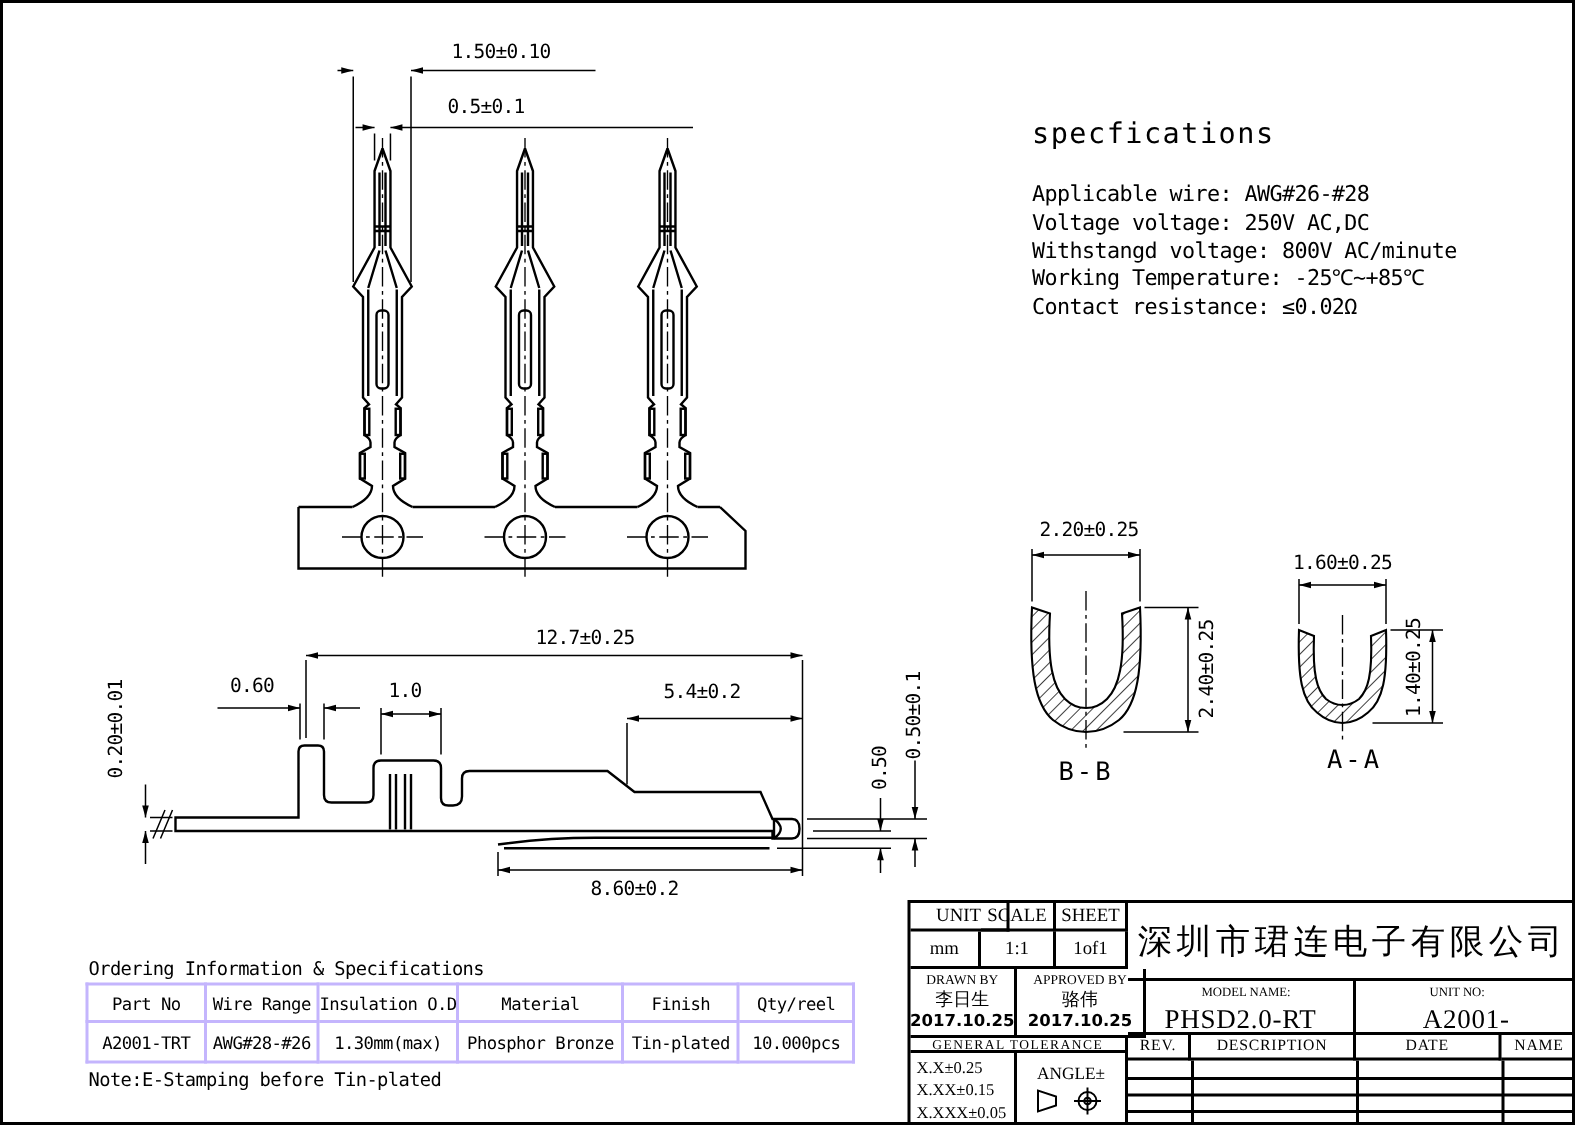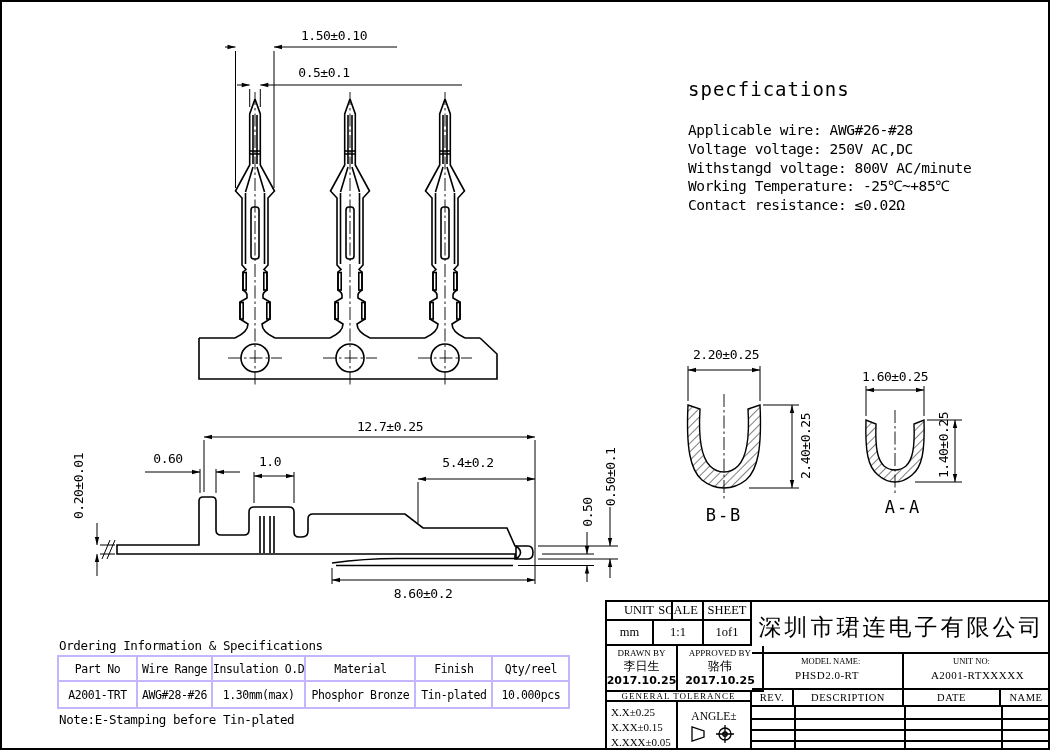--- a/index.html
+++ b/index.html
@@ -37,21 +37,21 @@
   .stack{flex-direction:column;line-height:1.25;}
   .sm{font-size:9px;}
   .nm{font-size:12px;}
   .dt{font-size:11px;font-weight:bold;font-family:"DejaVu Sans",sans-serif;}
   .gt{font-size:9px;letter-spacing:1px;}
   .tol{align-items:flex-start;justify-content:flex-start;flex-direction:column;
        font-size:11px;padding:3px 0 0 4px;line-height:1.35;text-align:left;}
   .company{font-size:23px;letter-spacing:3px;white-space:nowrap;}
   .mcell{flex-direction:column;align-items:stretch;justify-content:flex-start;}
   .mlabel{font-size:8.5px;text-align:left;padding:2px 0 0 4px;margin-left:45px;}
-  .mvalue{font-size:11px;text-align:center;margin-top:3px;letter-spacing:0.5px;}
+  .mvalue{font-size:18px;text-align:center;margin-top:3px;letter-spacing:0.5px;}
   .gline{position:absolute;background:#000;}
 </style>
 </head>
 <body>
 
 <div class="sheet">
 
   <svg class="lines" width="1050" height="750" viewBox="0 0 1050 750">
     <defs>
       <pattern id="hatch" width="6" height="6" patternUnits="userSpaceOnUse" patternTransform="rotate(45)">

